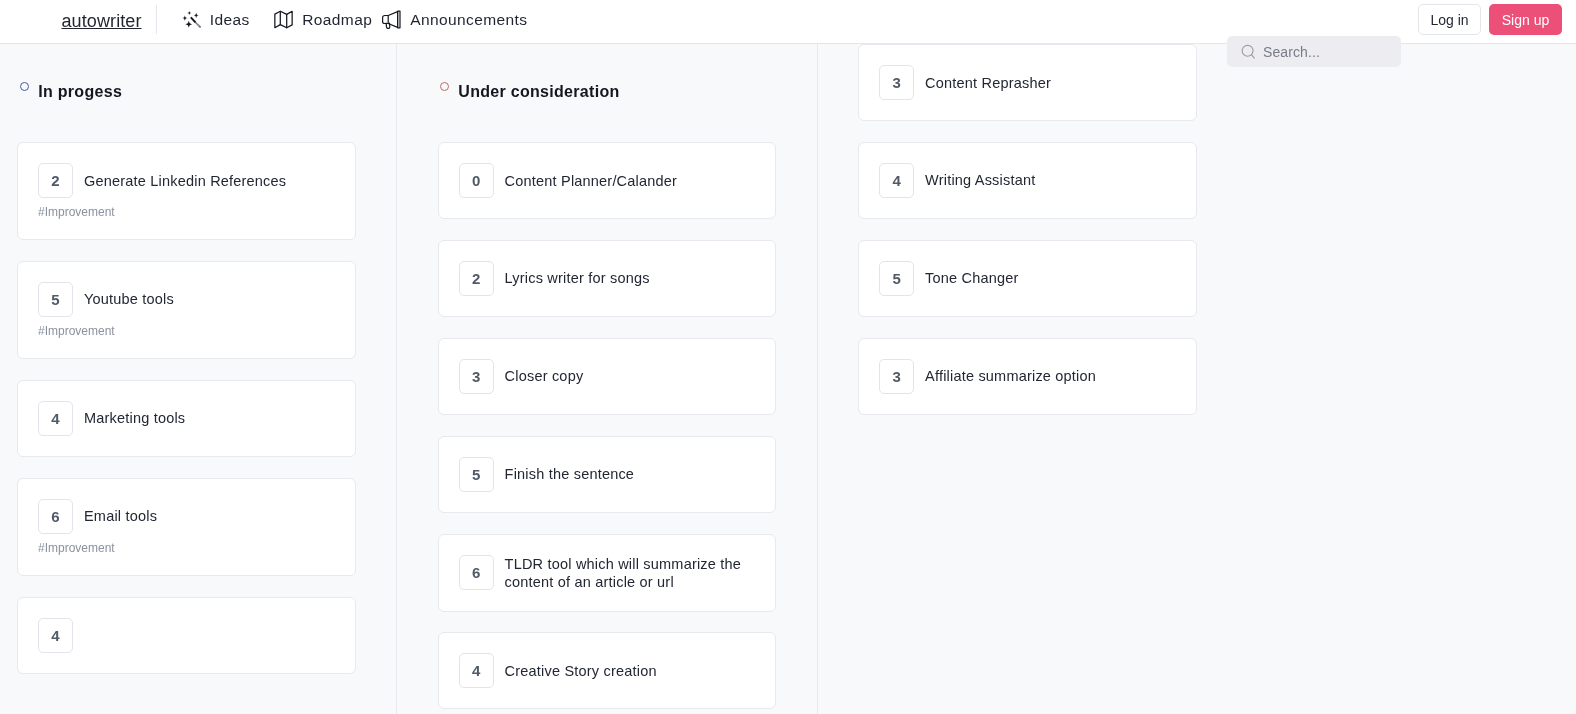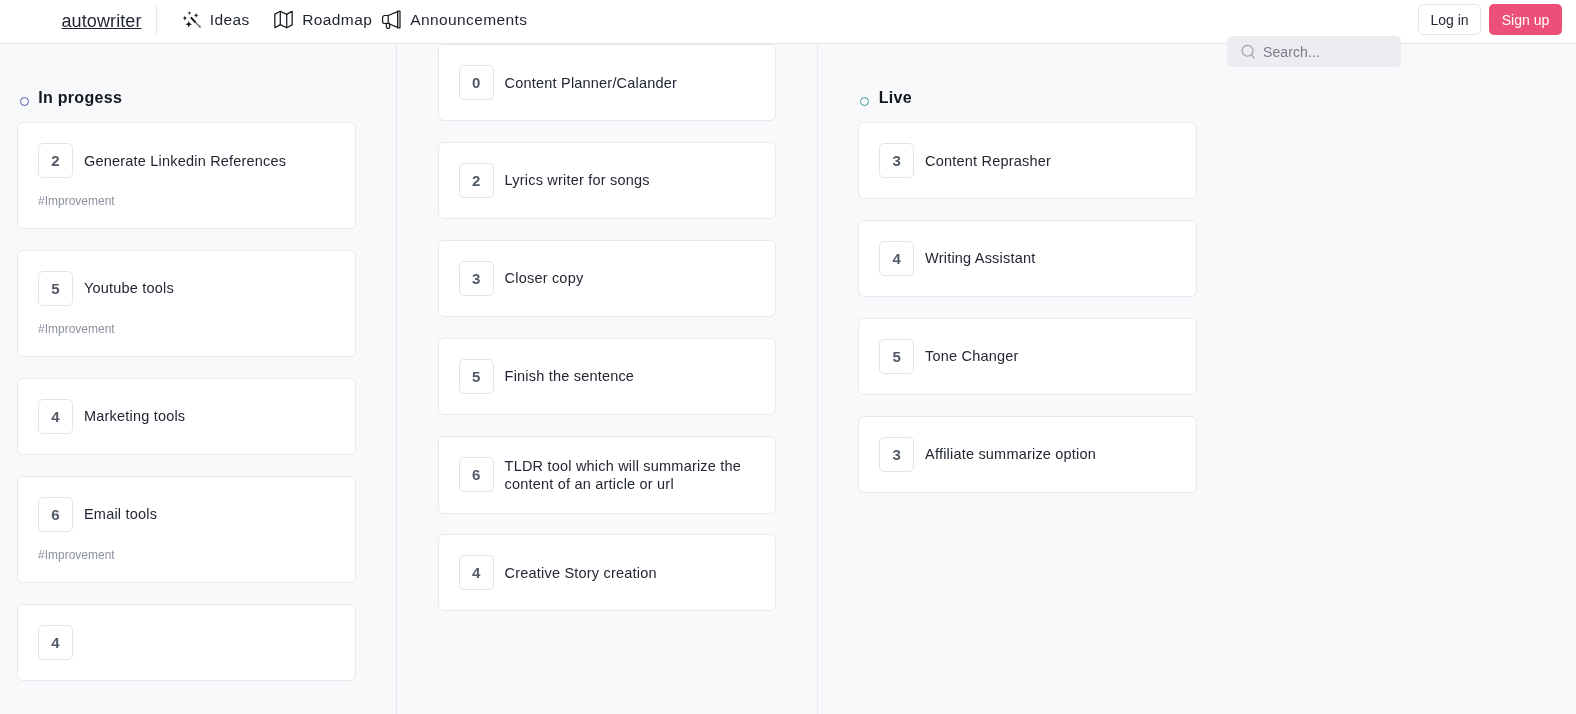--- a/index.html
+++ b/index.html
@@ -114,24 +114,24 @@
   }
   .col {
     width: 420.5px;
     padding: 0 41px 0 40.6px;
     border-right: 1px solid var(--border, #ececf1);
     flex: 0 0 auto;
   }
   .col.last { border-right: 0; width: 420px; }
   .col.first { width: 397px; padding-left: 17px; padding-right: 40px; }
   .col-head {
-    display: flex; align-items: flex-end;
+    display: flex; align-items: flex-start;
     height: 24px;
     margin-top: 39px;
-    margin-bottom: 15px;
+    margin-bottom: 35px;
   }
   .col-head { margin-left: 2.3px; }
   .col.first .col-head { margin-left: 2.8px; }
   .dot {
     width: 9px; height: 9px;
     border-radius: 50%;
     border: 1.3px solid #6366f1;
     flex: 0 0 auto;
     position: relative;
     top: -1px;
@@ -164,21 +164,21 @@
   }
   .card-title {
     margin-left: 11px;
     max-width: 237px;
     font-size: 14.5px;
     letter-spacing: 0.2px;
     color: #222733;
     line-height: 18px;
   }
   .tag {
-    margin-top: 16px;
+    margin-top: 7px;
     font-size: 12px;
     line-height: 14px;
     color: var(--text-muted, #8b919e);
   }
 </style>
 </head>
 <body>
 
 <div class="topbar">
   <div class="brand">autowriter</div>
@@ -278,20 +278,24 @@
         </div>
         <div class="tag">#Improvement</div>
       </div>
       <div class="card">
         <div class="card-row">
           <span class="votes">4</span>
         </div>
       </div>
     </div>
     <div class="col">
+      <div class="col-head">
+        <span class="dot" style="border-color:#c2685c"></span>
+        <span class="col-title">Under consideration</span>
+      </div>
       <div class="card">
         <div class="card-row">
           <span class="votes">0</span>
           <span class="card-title">Content Planner/Calander</span>
         </div>
       </div>
       <div class="card">
         <div class="card-row">
           <span class="votes">2</span>
           <span class="card-title">Lyrics writer for songs</span>
@@ -316,24 +320,20 @@
         </div>
       </div>
       <div class="card">
         <div class="card-row">
           <span class="votes">4</span>
           <span class="card-title">Creative Story creation</span>
         </div>
       </div>
     </div>
     <div class="col last">
-      <div class="col-head">
-        <span class="dot" style="border-color:#41989d"></span>
-        <span class="col-title">Live</span>
-      </div>
       <div class="card">
         <div class="card-row">
           <span class="votes">3</span>
           <span class="card-title">Content Reprasher</span>
         </div>
       </div>
       <div class="card">
         <div class="card-row">
           <span class="votes">4</span>
           <span class="card-title">Writing Assistant</span>

